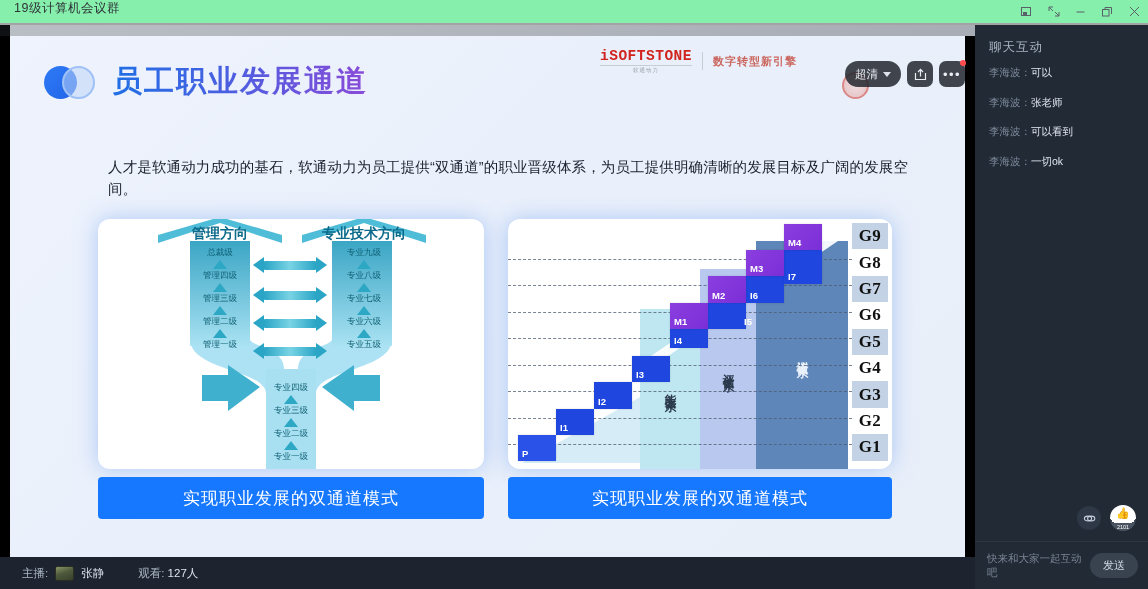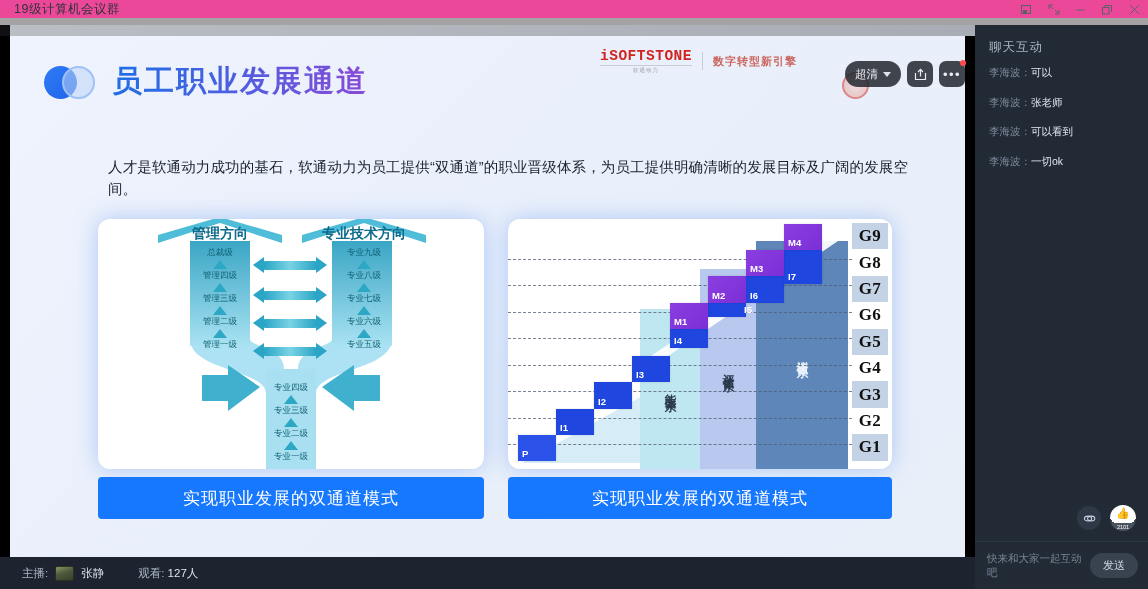--- a/index.html
+++ b/index.html
@@ -6,22 +6,22 @@
   html,body { width:1148px; height:589px; overflow:hidden; }
   body {
     font-family:"Liberation Sans","DejaVu Sans",sans-serif;
     background:#12161d;
   }
   .app { position:relative; width:1148px; height:589px; background:#0d0f14; }
 
   
   .titlebar{
     position:absolute; left:0; top:0; width:1148px; height:25px;
-    background:#ec4899; display:flex; align-items:flex-end;
-    border-bottom:7px solid #a3a3a3;
+    background:#86efac; display:flex; align-items:flex-start;
+    border-bottom:2px solid #a3a3a3;
   }
   .titlebar .tb-title{
     margin-left:14px; font-size:12.5px; color:#2e3338; letter-spacing:.5px;
   }
   .tb-controls{ margin-left:auto; display:flex; align-items:center; height:100%; }
   .tb-btn{
     width:27px; height:25px; display:flex; align-items:center; justify-content:center;
     color:#5a6068; font-size:12px; cursor:default;
   }
   .tb-btn svg{ display:block; }
@@ -394,21 +394,21 @@
 
           <svg width="384" height="250" viewBox="0 0 384 250" style="position:absolute;inset:0;">
             <polygon points="14,236 330,22 330,10 6,230" fill="#ffffff" opacity=".92"></polygon>
           </svg>
 
           <div class="step p" style="left:10px;  top:216px; width:38px; height:26px;">P</div>
           <div class="step i" style="left:48px;  top:190px; width:38px; height:26px;">I1</div>
           <div class="step i" style="left:86px;  top:163px; width:38px; height:27px;">I2</div>
           <div class="step i" style="left:124px; top:137px; width:38px; height:26px;">I3</div>
           <div class="step i" style="left:162px; top:110px; width:38px; height:19px;">I4</div>
-          <div class="step i" style="left:200px; top:84px;  width:38px; height:14px;padding-left:36px;">I5</div>
+          <div class="step i" style="left:200px; top:84px;  width:38px; height:26px;padding-left:36px;">I5</div>
           <div class="step i" style="left:238px; top:57px;  width:38px; height:27px;">I6</div>
           <div class="step i" style="left:276px; top:31px;  width:38px; height:34px;">I7</div>
 
           <div class="step m" style="left:162px; top:84px; width:38px; height:26px;">M1</div>
           <div class="step m" style="left:200px; top:57px; width:38px; height:27px;">M2</div>
           <div class="step m" style="left:238px; top:31px; width:38px; height:26px;">M3</div>
           <div class="step m" style="left:276px; top:5px;  width:38px; height:26px;">M4</div>
 
           <div class="gcol">
             <div class="grow alt" style="top:0px;">G9</div>

